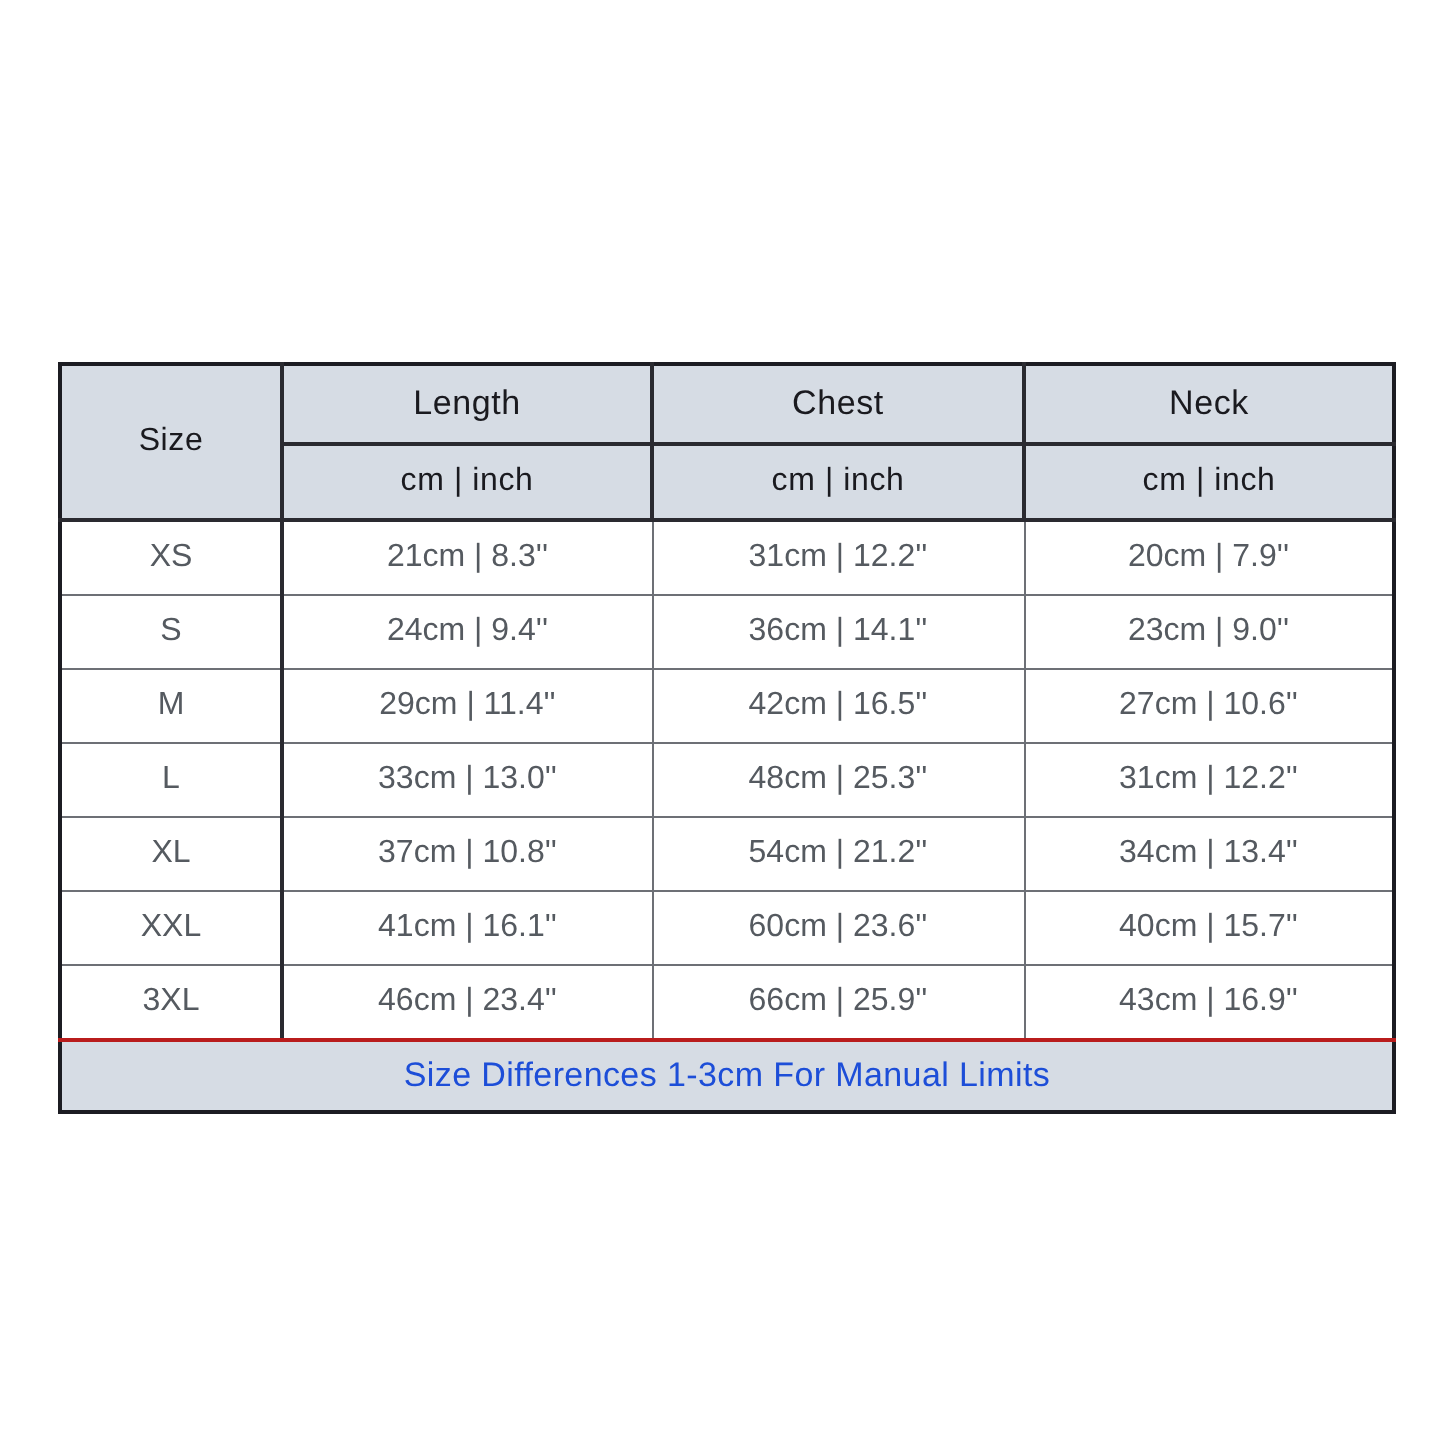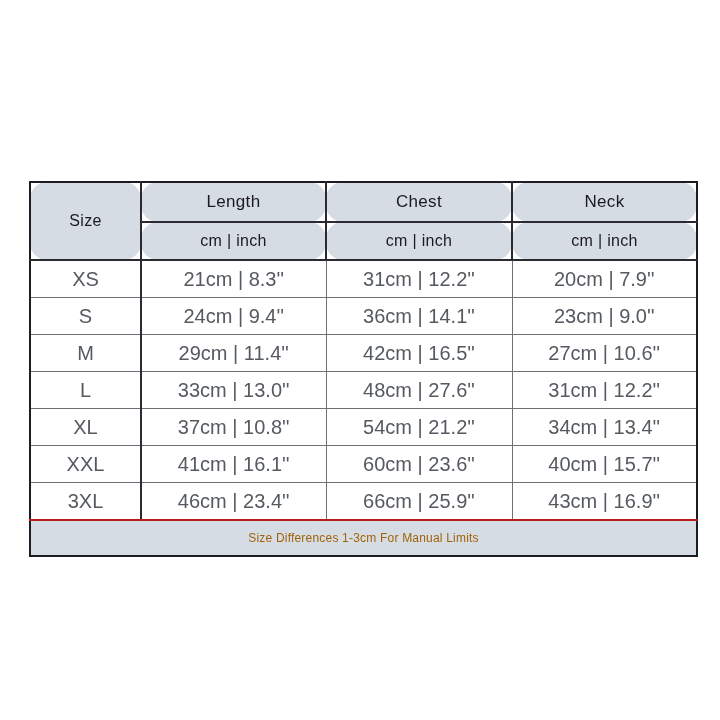--- a/index.html
+++ b/index.html
@@ -44,21 +44,20 @@
     vertical-align: middle;
     font-weight: normal;
   }
 
   
   thead th {
     background: #d6dce4;
     color: #1a1a1f;
     font-size: 17px;
     letter-spacing: 0.3px;
-    border-radius: 17px;
   }
   th.size-head {
     border-right: 2px solid #2a2a30;
     border-bottom: 2px solid #2a2a30;
     height: 74px;
     font-size: 16px;
     margin-top: 48px;
   }
   th.group-head {
     height: 38px;
@@ -73,21 +72,21 @@
     height: 36px;
     border-right: 2px solid #2a2a30;
     border-bottom: 2px solid #2a2a30;
     font-size: 16px;
     margin-top: 36px;
   }
 
   
   tbody td {
     height: 36px;
-    font-size: 20px;
+    font-size: 16px;
     color: #555a60;
     border-bottom: 1px solid #6d7076;
     border-right: 1px solid #6d7076;
     background: #ffffff;
     white-space: nowrap;
   }
   tbody td.col-size {
     border-right: 2px solid #2a2a30;
   }
   tbody td.col-neck {
@@ -95,22 +94,22 @@
     border-radius: 17px;
   }
   tbody tr.last-data td {
     border-bottom: 2px solid #b91c1c;
   }
 
   
   tfoot td.note {
     height: 34px;
     background: #d6dce4;
-    color: #a16207;
-    font-size: 12px;
+    color: #1d4ed8;
+    font-size: 17px;
     border: none;
     letter-spacing: 0.2px;
   }
 </style>
 </head>
 <body>
 
 <div id="size-chart-wrap">
   <table class="size-chart">
     <colgroup>
@@ -149,21 +148,21 @@
       </tr>
       <tr>
         <td class="col-size">M</td>
         <td class="col-length">29cm | 11.4''</td>
         <td class="col-chest">42cm | 16.5''</td>
         <td class="col-neck">27cm | 10.6''</td>
       </tr>
       <tr>
         <td class="col-size">L</td>
         <td class="col-length">33cm | 13.0''</td>
-        <td class="col-chest">48cm | 27.6''</td>
+        <td class="col-chest">48cm | 25.3''</td>
         <td class="col-neck">31cm | 12.2''</td>
       </tr>
       <tr>
         <td class="col-size">XL</td>
         <td class="col-length">37cm | 10.8''</td>
         <td class="col-chest">54cm | 21.2''</td>
         <td class="col-neck">34cm | 13.4''</td>
       </tr>
       <tr>
         <td class="col-size">XXL</td>

